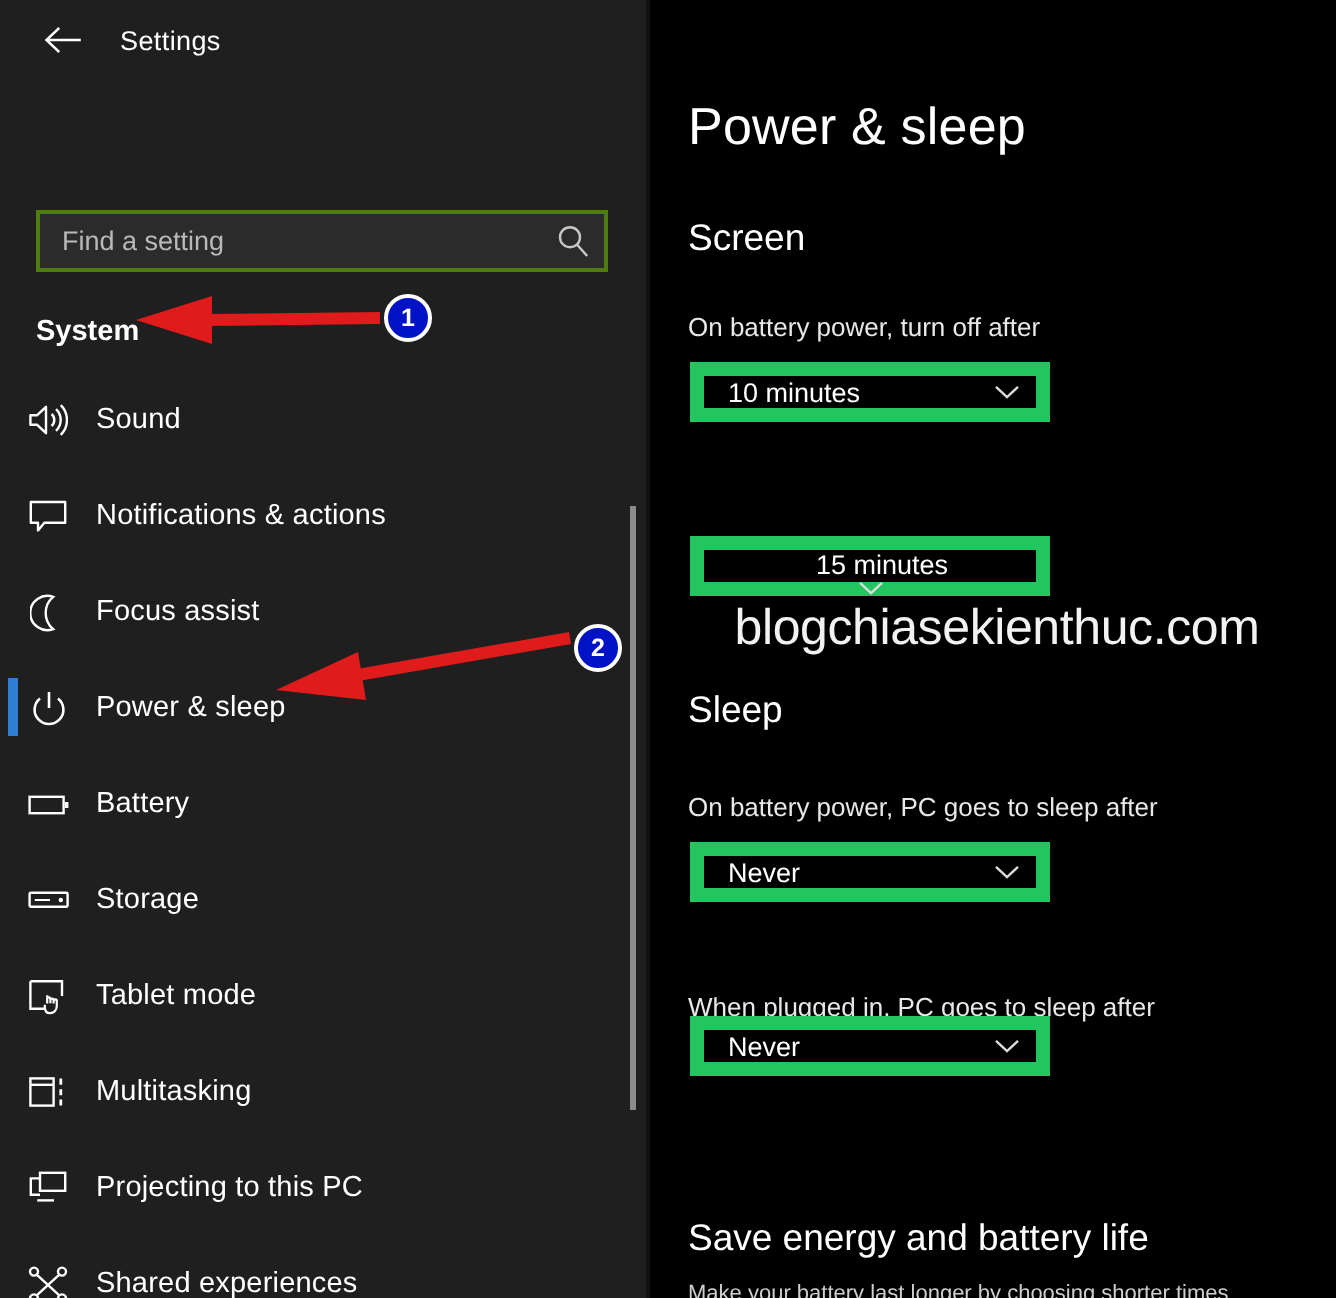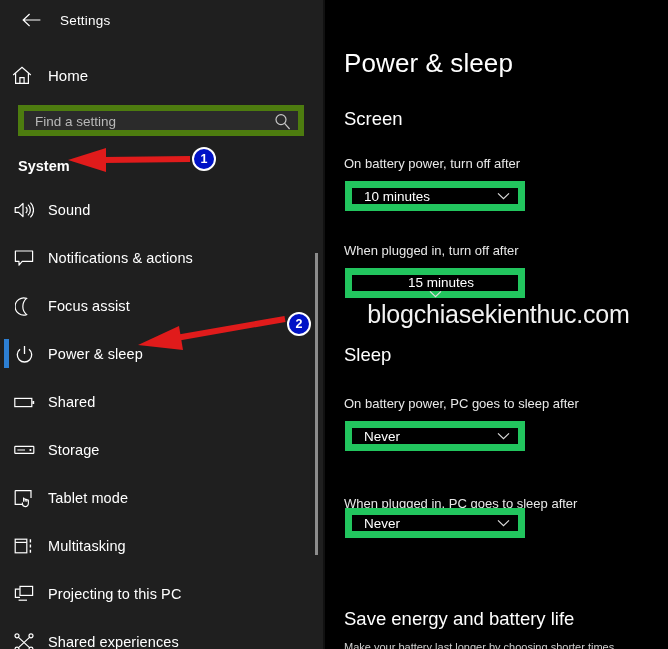--- a/index.html
+++ b/index.html
@@ -74,25 +74,25 @@
   .home-label {
     color: #ffffff;
     font-size: 15px;
     margin-left: 4px;
   }
 
   .search-wrap {
     position: absolute;
     left: 18px; top: 105px;
     width: 286px; height: 31px;
-    border: 6px solid #4d7c0f;
+    border: 2px solid #4d7c0f;
     background: #2b2b2b;
     box-sizing: border-box;
     display: flex;
-    align-items: flex-end;
+    align-items: center;
     cursor: text;
   }
   .search-input {
     flex: 1;
     background: transparent;
     border: none;
     outline: none;
     color: #e6e6e6;
     font-family: "Liberation Sans", sans-serif;
     font-size: 13.5px;
@@ -302,30 +302,20 @@
       <div class="back-btn">
         <span>
           <svg width="19" height="14" viewBox="0 0 19 14">
             <path d="M7.6 1 L1.2 7 L7.6 13 M1.4 7 L18.4 7" fill="none" stroke="#ffffff" stroke-width="1.2"></path>
           </svg>
         </span>
       </div>
       <div class="app-title">Settings</div>
     </div>
 
-    <div class="home-row">
-      <span class="home-icon">
-        <svg width="20" height="19" viewBox="0 0 20 19">
-          <path d="M1.2 9 L10 1.4 L18.8 9" fill="none" stroke="#ffffff" stroke-width="1.2"></path>
-          <path d="M3.6 7.2 L3.6 17.4 L16.4 17.4 L16.4 7.2" fill="none" stroke="#ffffff" stroke-width="1.2"></path>
-          <path d="M7.9 17.4 L7.9 11.6 L12.1 11.6 L12.1 17.4" fill="none" stroke="#ffffff" stroke-width="1.2"></path>
-        </svg>
-      </span>
-      <span class="home-label">Home</span>
-    </div>
 
     <div class="search-wrap">
       <input class="search-input" type="text" placeholder="Find a setting" style="">
       <span class="search-icon">
         <svg width="17" height="17" viewBox="0 0 17 17">
           <circle cx="7" cy="6.6" r="5" fill="none" stroke="#c8c8c8" stroke-width="1.2"></circle>
           <path d="M10.6 10.4 L15.6 16" fill="none" stroke="#c8c8c8" stroke-width="1.2"></path>
         </svg>
       </span>
     </div>
@@ -379,21 +369,21 @@
       </div>
 
       <div class="navitem">
 
         <span class="nav-icon">
           <svg width="21" height="13" viewBox="0 0 21 13">
             <rect x="0.8" y="2.4" width="17" height="8.2" fill="none" stroke="#ffffff" stroke-width="1.2"></rect>
             <rect x="18.4" y="5" width="1.8" height="3" fill="#ffffff"></rect>
           </svg>
         </span>
-        <span class="nav-label">Shared</span>
+        <span class="nav-label">Battery</span>
       </div>
 
       <div class="navitem">
 
         <span class="nav-icon">
           <svg width="21" height="12" viewBox="0 0 21 12">
             <rect x="0.8" y="2.4" width="19" height="7" rx="0.6" fill="none" stroke="#ffffff" stroke-width="1.2"></rect>
             <circle cx="16.4" cy="6" r="1.1" fill="#ffffff"></circle>
             <path d="M3.4 6 L11 6" fill="none" stroke="#ffffff" stroke-width="1"></path>
           </svg>
@@ -469,21 +459,20 @@
     <div class="fld-label lbl-1">On battery power, turn off after</div>
     <div class="combo cmb-1">
       <span class="combo-value">10 minutes</span>
       <span class="combo-chev">
         <svg width="13" height="8" viewBox="0 0 13 8">
           <path d="M1 1.4 L6.5 6.6 L12 1.4" fill="none" stroke="#dcdcdc" stroke-width="1.2"></path>
         </svg>
       </span>
     </div>
 
-    <div class="fld-label lbl-2">When plugged in, turn off after</div>
     <div class="combo cmb-2">
       <span class="combo-value">15 minutes</span>
       <span class="combo-chev">
         <svg width="13" height="8" viewBox="0 0 13 8">
           <path d="M1 1.4 L6.5 6.6 L12 1.4" fill="none" stroke="#dcdcdc" stroke-width="1.2"></path>
         </svg>
       </span>
     </div>
 
     <div class="grp-title grp-sleep">Sleep</div>

